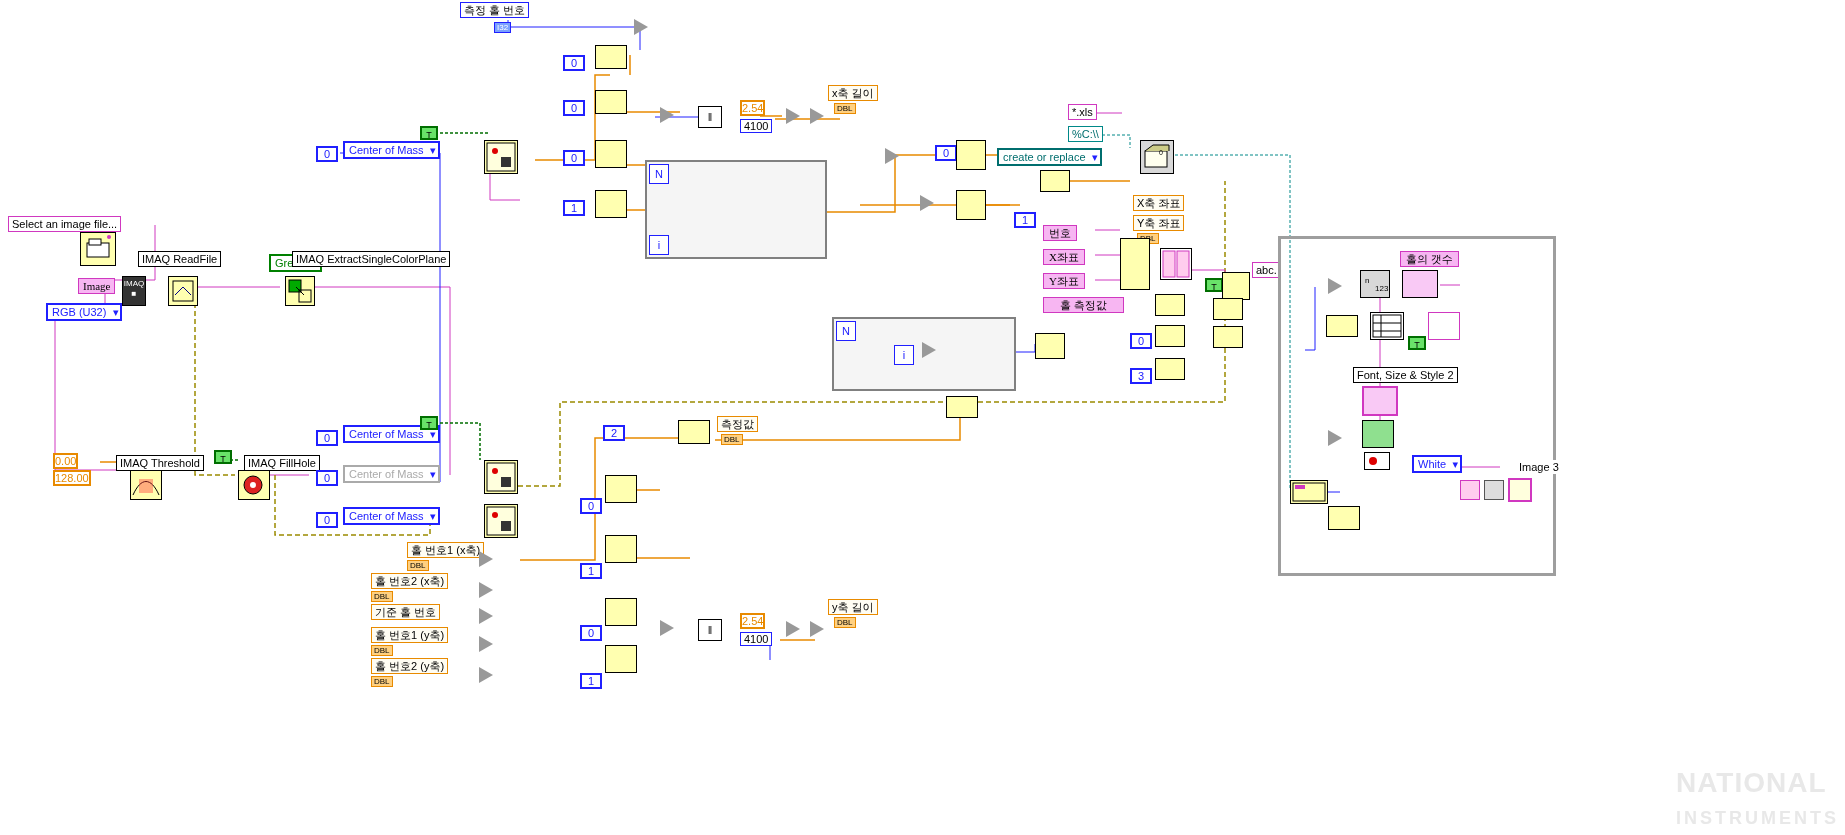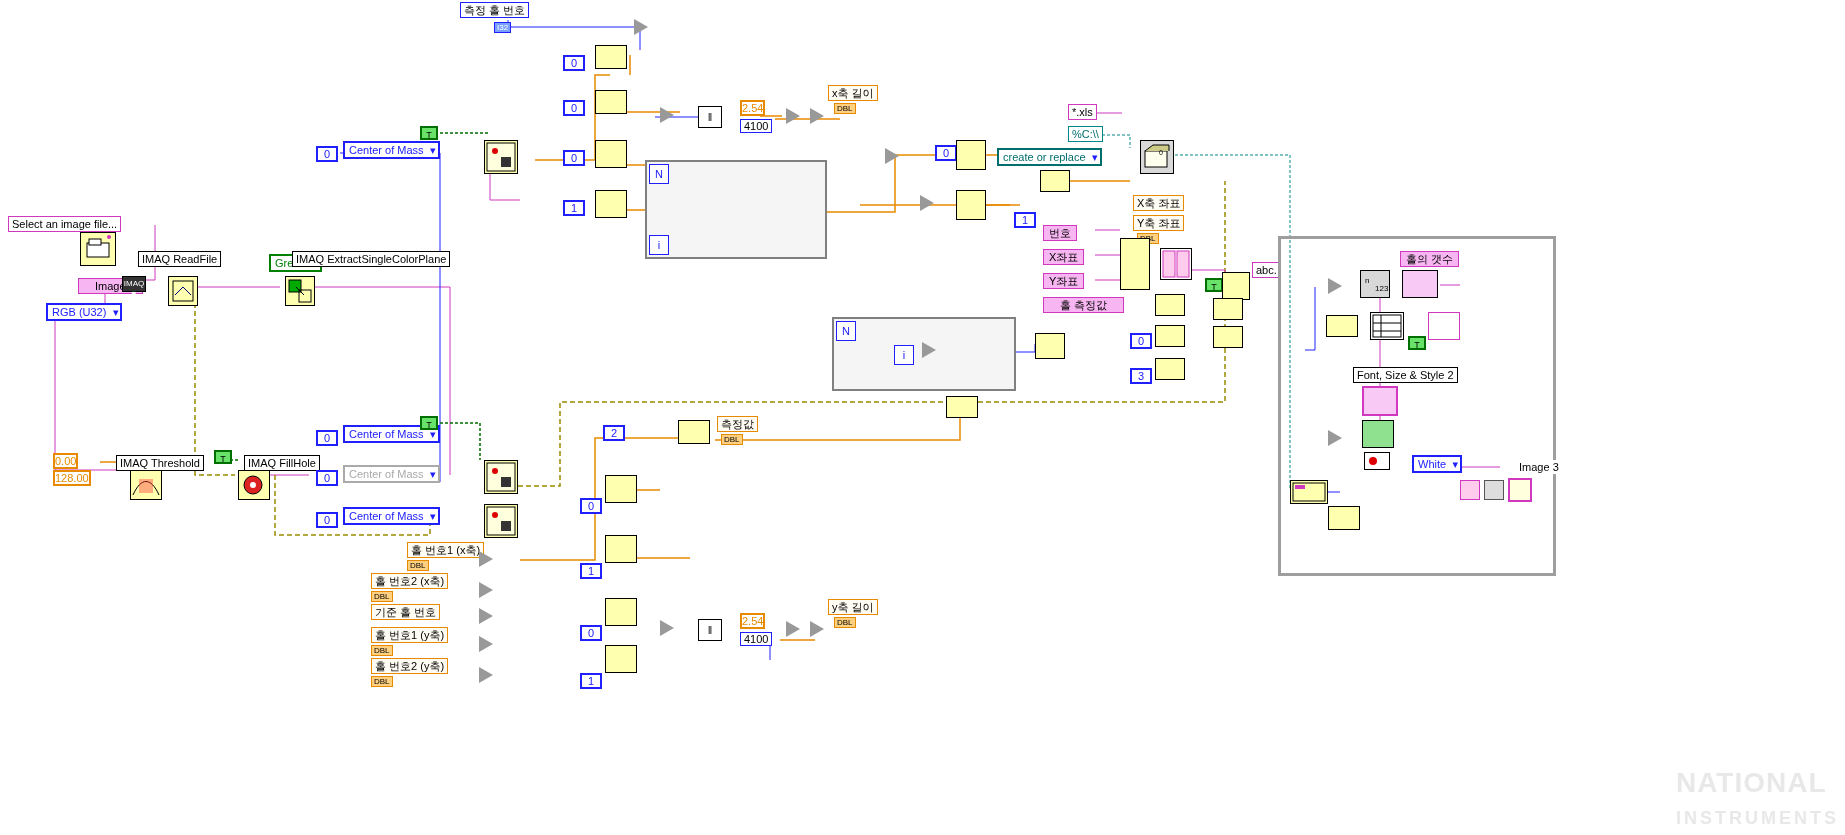--- a/index.html
+++ b/index.html
@@ -1,20 +1,20 @@
 <!DOCTYPE html>
 <html><head>
 <meta charset="utf-8">
 <style>
   html,body{margin:0;padding:0;background:#fff;width:1845px;height:835px;overflow:hidden;font-family:Arial,Tahoma,sans-serif;font-size:11px;color:#000;position:relative;}
   svg.wires{position:absolute;inset:0;width:1845px;height:835px;pointer-events:none;}
   .node{position:absolute;box-sizing:border-box;}
   .lbl{border:1px solid #000;background:#fff;padding:1px 3px;white-space:nowrap;display:inline-block;margin-left:16px;}
   .pink-lbl{border:1px solid #d038c0;background:#fff;color:#000;padding:1px 3px;}
-  .pink-fill{background:#f7b6f2;border:1px solid #d038c0;}
+  .pink-fill{background:#f7b6f2;border:1px solid #d038c0;font-family:Liberation Serif, serif;}
   .blue-lbl{border:1px solid #2020ff;background:#fff;padding:1px 3px;}
   .orange-lbl{border:1px solid #e88a00;background:#fffdf3;padding:1px 3px;}
   .icon{position:absolute;width:28px;height:28px;border:1px solid #000;background:#fff;box-sizing:border-box;}
   .icon-ye{background:#ffffb0;}
   .icon-gr{background:#d8d8d8;}
   .dropdown{border:2px solid #2020ff;background:#fff;padding:1px 14px 1px 4px;position:relative;color:#2020ff;}
   .dropdown:after{content:"▾";position:absolute;right:2px;top:1px;color:#2020ff;}
   .num-in{border:2px solid #2020ff;background:#fff;color:#2020ff;padding:0 2px;min-width:14px;display:inline-block;text-align:center;}
   .dbl-tag{border:1px solid #e88a00;background:#ffd080;font-size:8px;padding:0 2px;display:inline-block;}
   .i32-tag{border:1px solid #2020ff;background:#7aa0ff;font-size:8px;padding:0 2px;display:inline-block;color:#fff;}
@@ -117,24 +117,24 @@
       <rect x="8" y="6" width="12" height="6" fill="#fff" stroke="#000"></rect>
       <circle cx="28" cy="4" r="2" fill="#d038c0"></circle>
     </svg>
 </div>
 
 <div class="node" style="left:122px;top:251px;">
   <span class="lbl">IMAQ ReadFile</span>
 </div>
 
 <div class="node" style="left:78px;top:280px;">
-  <span class="pink-fill" style="padding:1px 16px;">Image</span>
-</div>
-
-<div class="node icon" style="left:122px;top:276px;width:24px;height:16px;background:#333;color:#fff;text-align:center;font-size:8px;line-height:10px;padding-top:2px;">IMAQ<br>■</div>
+  <span class="pink-fill" style="padding:1px 4px;">Image</span>
+</div>
+
+<div class="node icon" style="left:122px;top:276px;width:24px;height:30px;background:#333;color:#fff;text-align:center;font-size:8px;line-height:10px;padding-top:2px;">IMAQ<br>■</div>
 
 <div class="node icon icon-ye" style="left:168px;top:276px;width:30px;height:30px;">
   <svg width="28" height="28">
       <rect x="4" y="4" width="20" height="20" fill="none" stroke="#000"></rect>
       <path d="M6 18 L14 10 L22 18" stroke="#008" fill="none"></path>
     </svg>
 </div>
 
 <div class="node" style="left:46px;top:306px;">
   <span class="dropdown">RGB (U32)</span>

